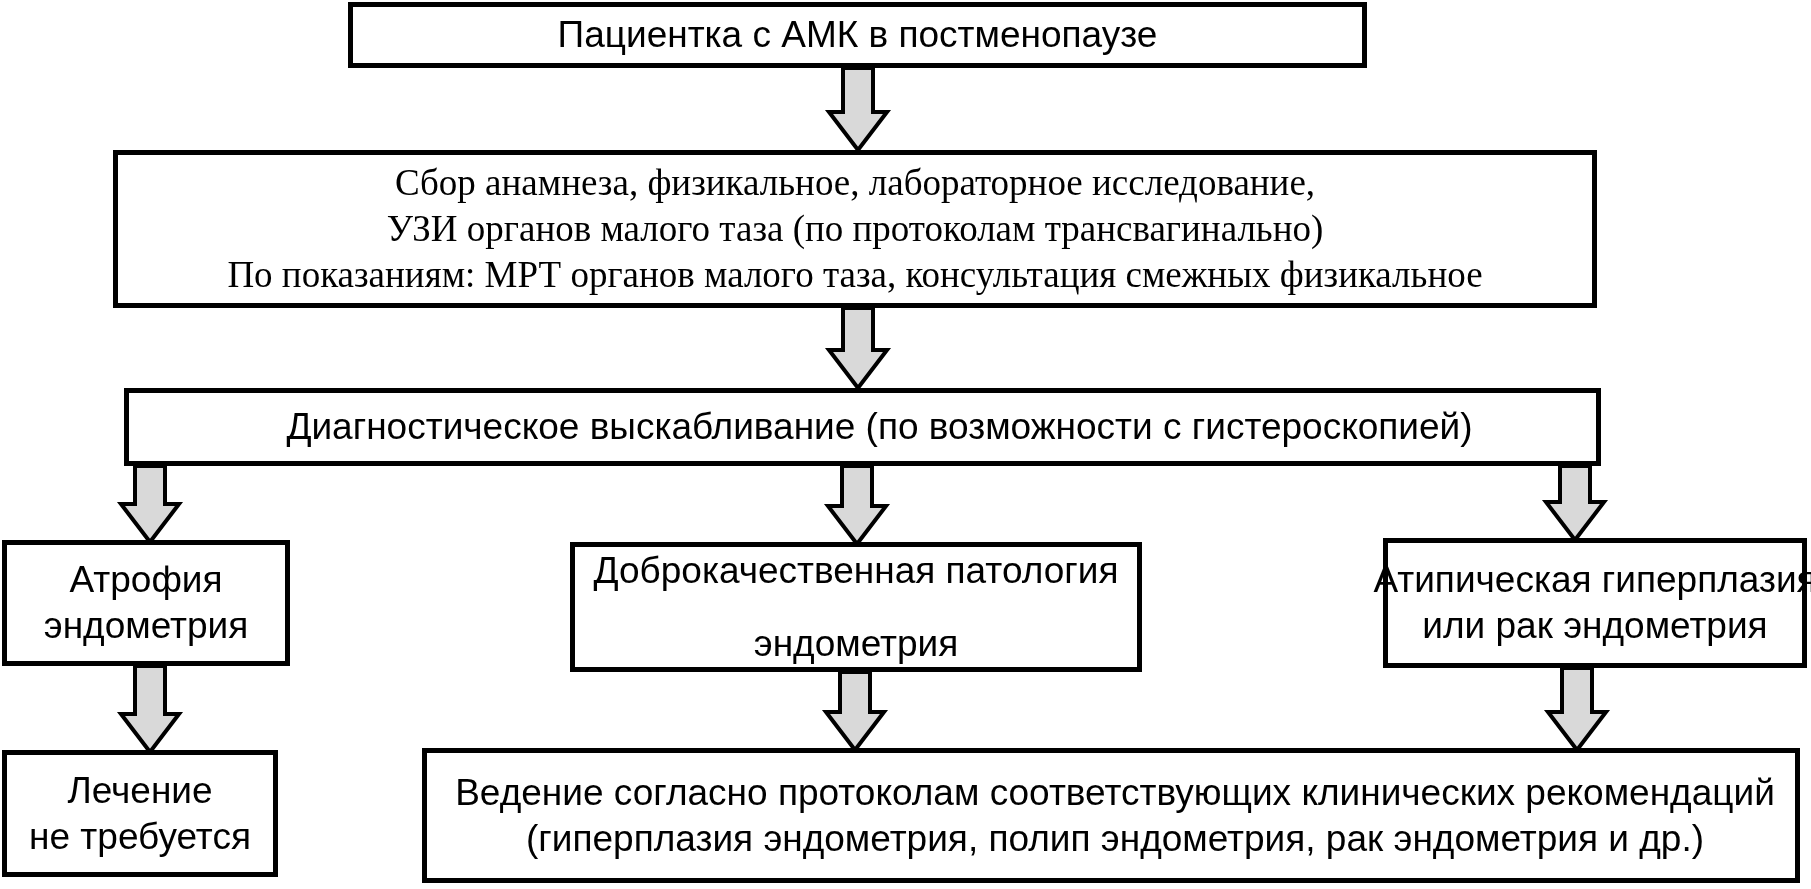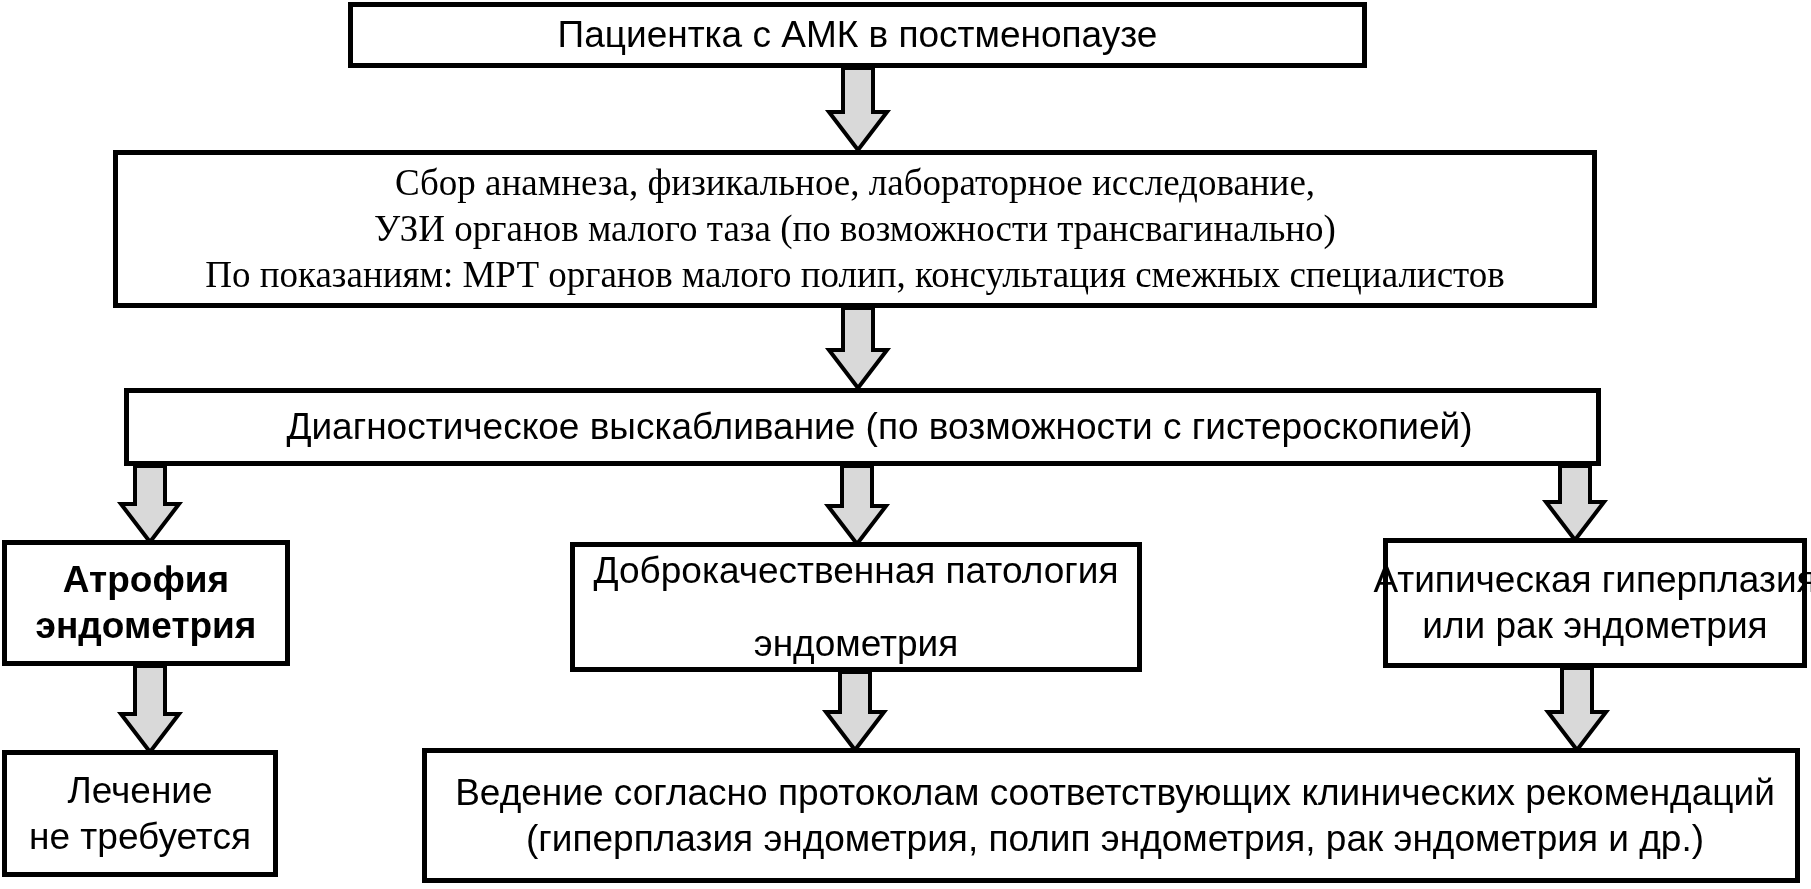--- a/index.html
+++ b/index.html
@@ -52,43 +52,43 @@
   <div class="node" style="left:348px; top:2px; width:1019px; height:66px;">
     <div class="line">Пациентка с АМК в постменопаузе</div>
   </div>
 
   <svg class="arrow" style="left:826px; top:66px;" width="64" height="86" viewBox="0 0 64 86">
     <polygon points="17,2 47,2 47,46 61,46 32,84 3,46 17,46"></polygon>
   </svg>
 
   <div class="node" style="left:113px; top:150px; width:1484px; height:158px;font-family:Liberation Serif, serif;">
     <div class="line">Сбор анамнеза, физикальное, лабораторное исследование,</div>
-    <div class="line">УЗИ органов малого таза (по возможности трансвагинально)</div>
-    <div class="line">По показаниям: МРТ органов малого полип, консультация смежных специалистов</div>
+    <div class="line">УЗИ органов малого таза (по протоколам трансвагинально)</div>
+    <div class="line">По показаниям: МРТ органов малого таза, консультация смежных физикальное</div>
   </div>
 
   <svg class="arrow" style="left:826px; top:306px;" width="64" height="84" viewBox="0 0 64 84">
     <polygon points="17,2 47,2 47,44 61,44 32,82 3,44 17,44"></polygon>
   </svg>
 
   <div class="node" style="left:124px; top:388px; width:1477px; height:78px;padding-left:34px;">
     <div class="line">Диагностическое выскабливание (по возможности с гистероскопией)</div>
   </div>
 
   <svg class="arrow" style="left:118px; top:464px;" width="64" height="80" viewBox="0 0 64 80">
     <polygon points="17,2 47,2 47,40 61,40 32,78 3,40 17,40"></polygon>
   </svg>
   <svg class="arrow" style="left:825px; top:464px;" width="64" height="82" viewBox="0 0 64 82">
     <polygon points="17,2 47,2 47,42 61,42 32,80 3,42 17,42"></polygon>
   </svg>
   <svg class="arrow" style="left:1543px; top:464px;" width="64" height="78" viewBox="0 0 64 78">
     <polygon points="17,2 47,2 47,38 61,38 32,76 3,38 17,38"></polygon>
   </svg>
 
-  <div class="node" style="left:2px; top:540px; width:288px; height:126px;font-weight:bold;">
+  <div class="node" style="left:2px; top:540px; width:288px; height:126px;">
     <div class="line">Атрофия</div>
     <div class="line">эндометрия</div>
   </div>
 
   <div class="node" style="left:570px; top:542px; width:572px; height:130px;gap:27px;">
     <div class="line">Доброкачественная патология</div>
     <div class="line">эндометрия</div>
   </div>
 
   <div class="node" style="left:1383px; top:538px; width:424px; height:130px;">

